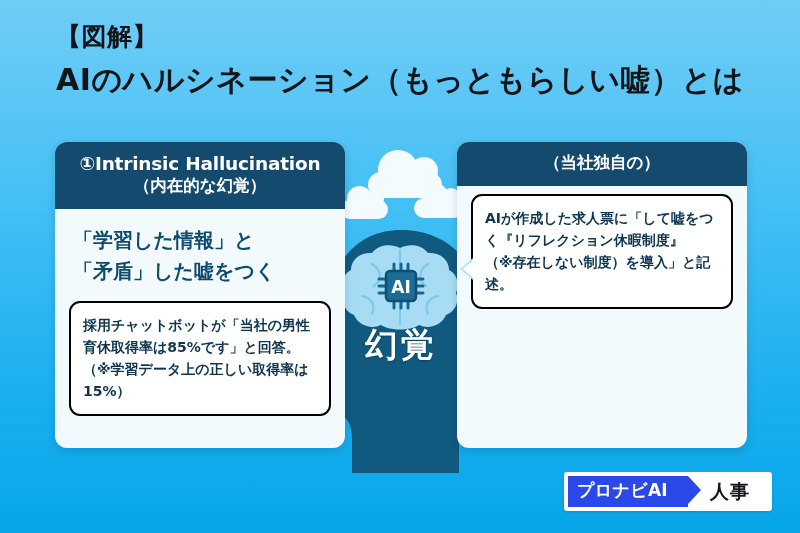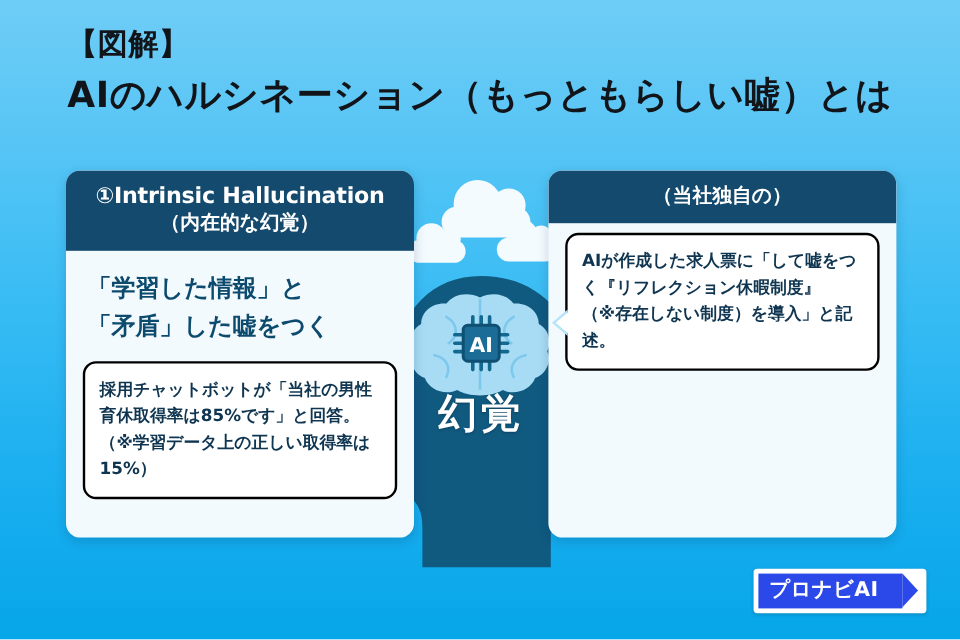--- a/index.html
+++ b/index.html
@@ -270,15 +270,16 @@
   <div class="card" id="card-right">
     <div class="card-header">
       <div class="hdr-ja">（当社独自の）</div>
     </div>
     <div class="example-box" id="example-right">AIが作成した求人票に「して嘘をつく『リフレクション休暇制度』
 （※存在しない制度）を導入」と記述。</div>
   </div>
 
   <div id="logo-badge">
     <div id="logo-arrow">プロナビAI</div>
+    <div id="logo-suffix">人事</div>
   </div>
 
 </div>
 
 </body></html>

